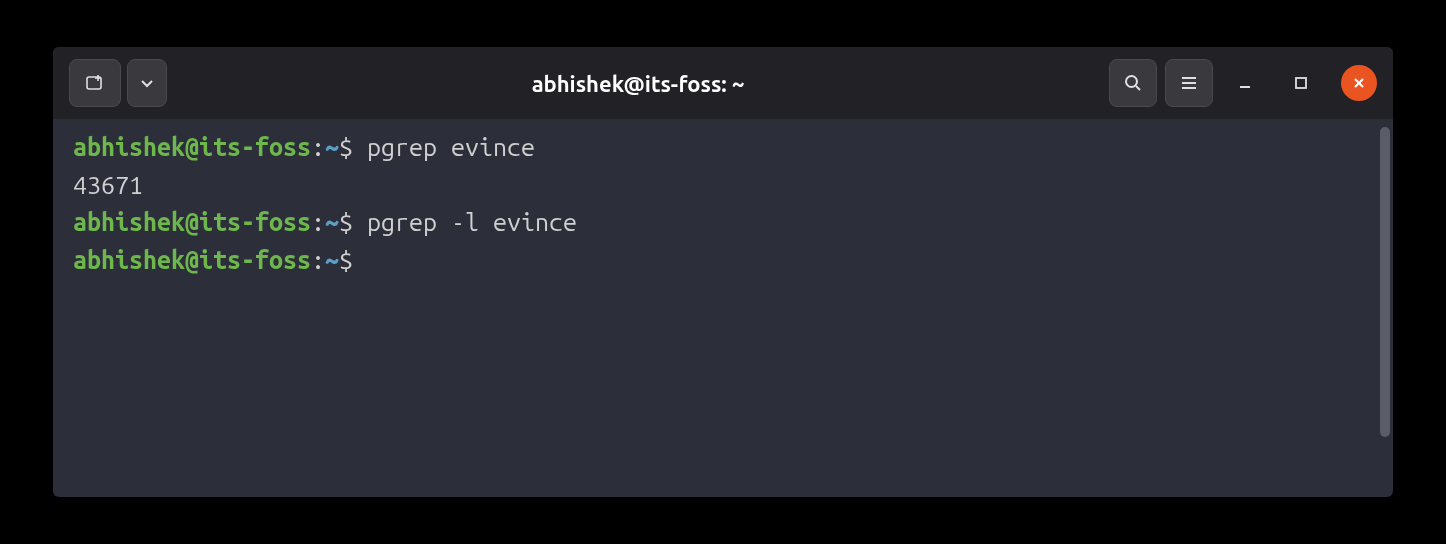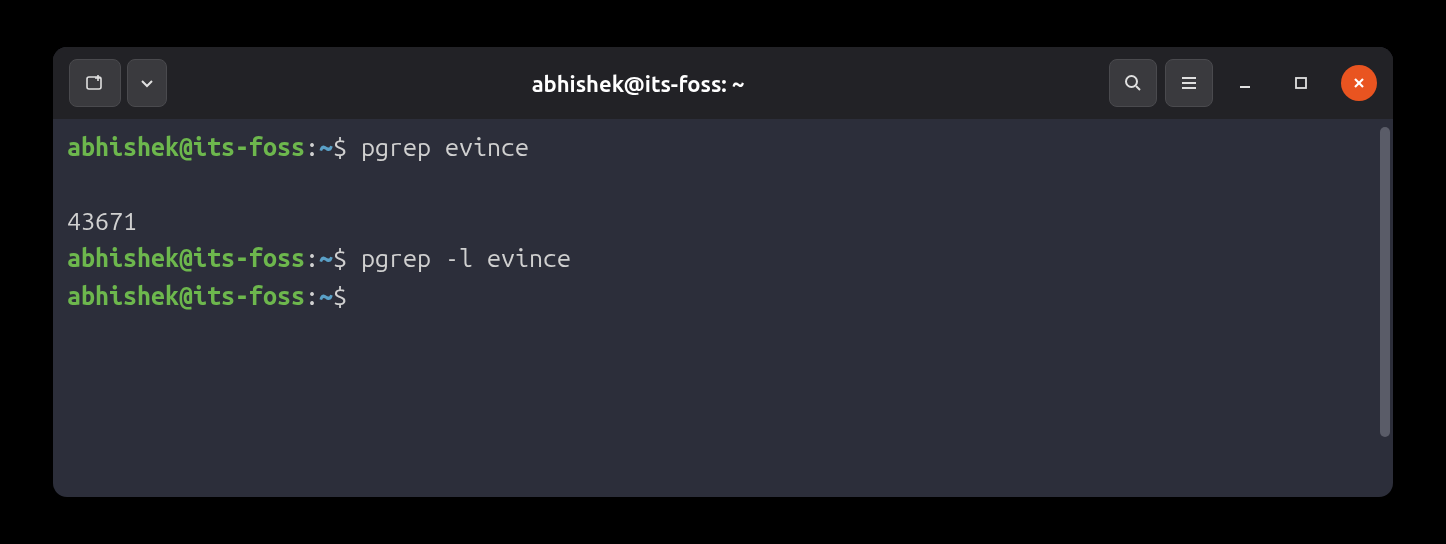--- a/index.html
+++ b/index.html
@@ -13,21 +13,21 @@
       height: 544px;
       display: flex;
       align-items: center;
       justify-content: center;
       font-family: "Ubuntu Mono", "DejaVu Sans Mono", monospace;
     }
     .terminal-window {
       width: 1340px;
       height: 450px;
       background: #2c2e3a;
-      border-radius: 14px;
+      border-radius: 6px;
       overflow: hidden;
       display: flex;
       flex-direction: column;
       box-shadow: 0 4px 20px rgba(0,0,0,0.5);
       justify-content: center;
     }
     .titlebar {
       height: 72px;
       background: #222226;
       display: flex;
@@ -92,21 +92,21 @@
       height: 36px;
       border-radius: 50%;
       background: #e95420;
       display: flex;
       align-items: center;
       justify-content: center;
       margin-left: 8px;
     }
     .terminal-body {
       flex: 1;
-      padding: 10px 14px;
+      padding: 10px 20px;
       font-size: 25px;
       line-height: 1.5;
       color: #d0d0d0;
       position: relative;
       overflow: hidden;
     }
     .terminal-line {
       white-space: pre;
     }
     .prompt-user {
@@ -121,21 +121,20 @@
       font-weight: bold;
     }
     .prompt-dollar {
       color: #d0d0d0;
     }
     .command-text {
       color: #d0d0d0;
     }
     .output-text {
       color: #d0d0d0;
-      margin-top: 36px;
     }
     .scrollbar {
       position: absolute;
       right: 3px;
       top: 8px;
       width: 10px;
       height: 310px;
       background: #5a5c68;
       border-radius: 5px;
     }

